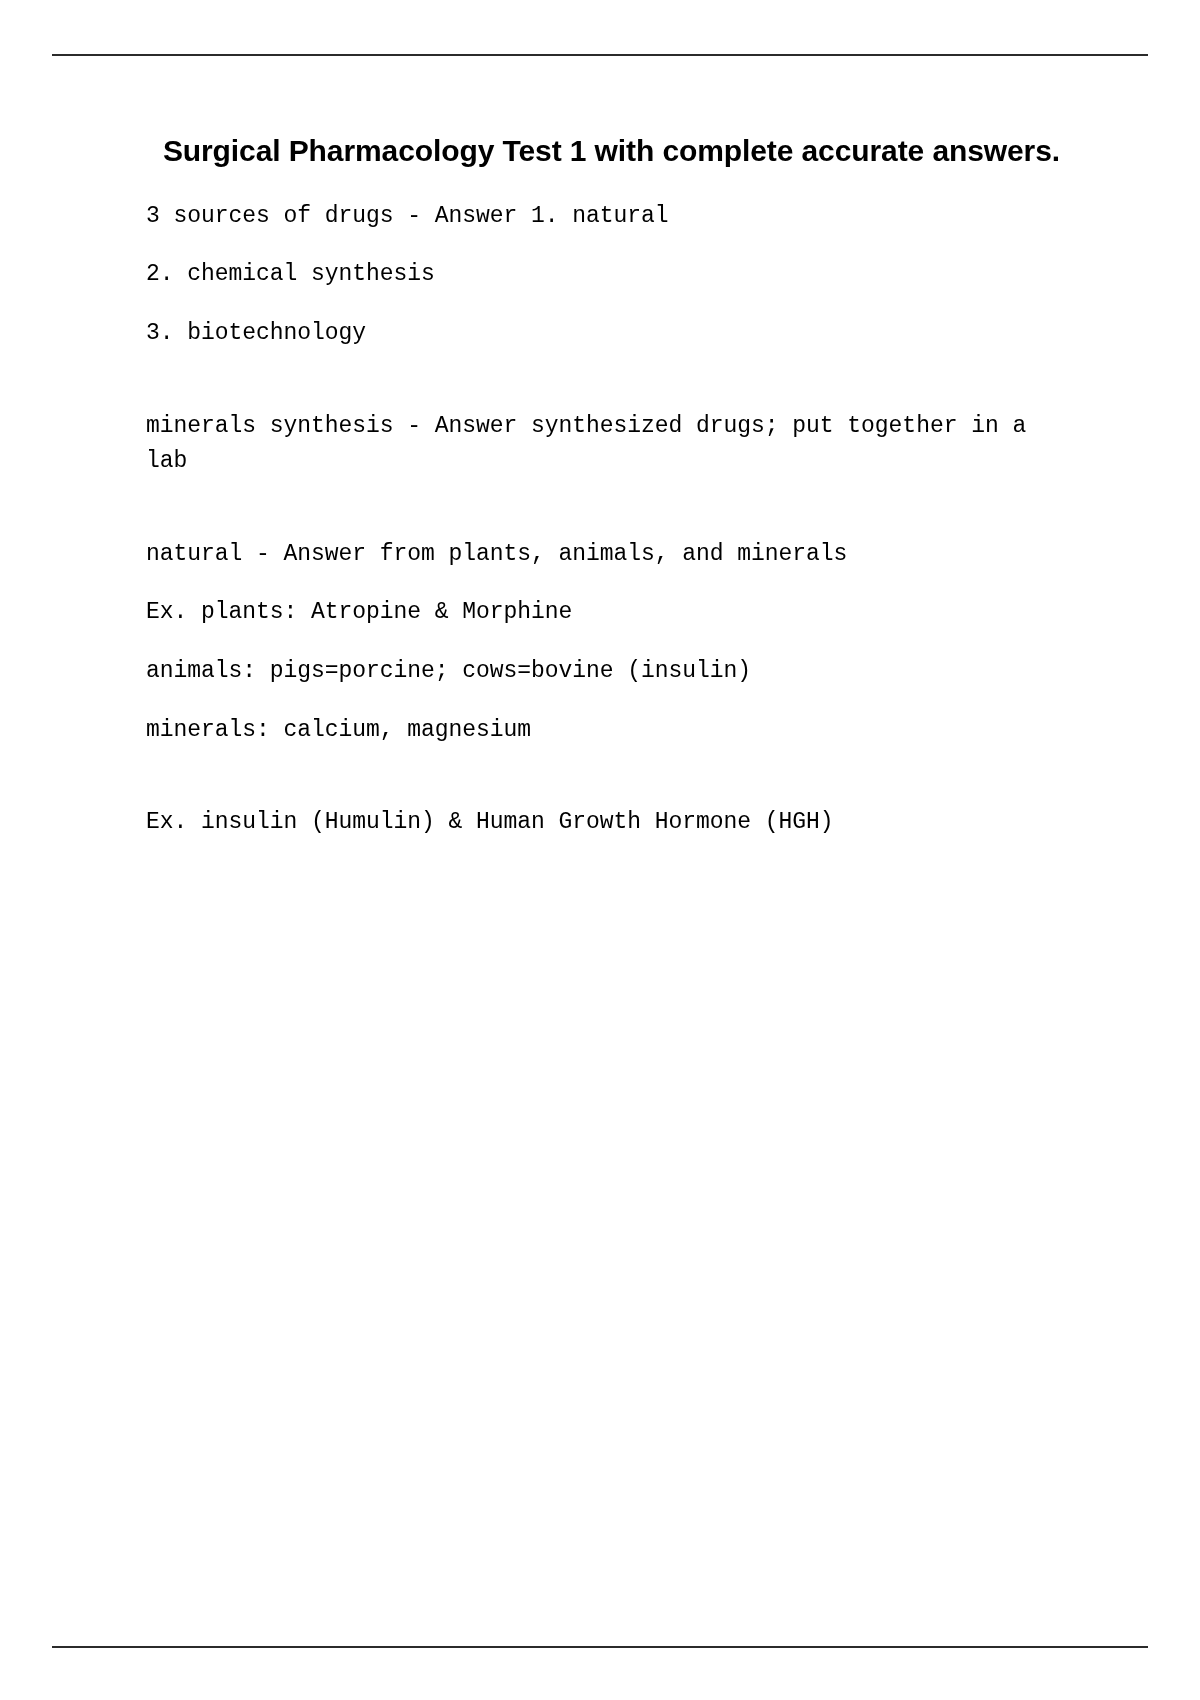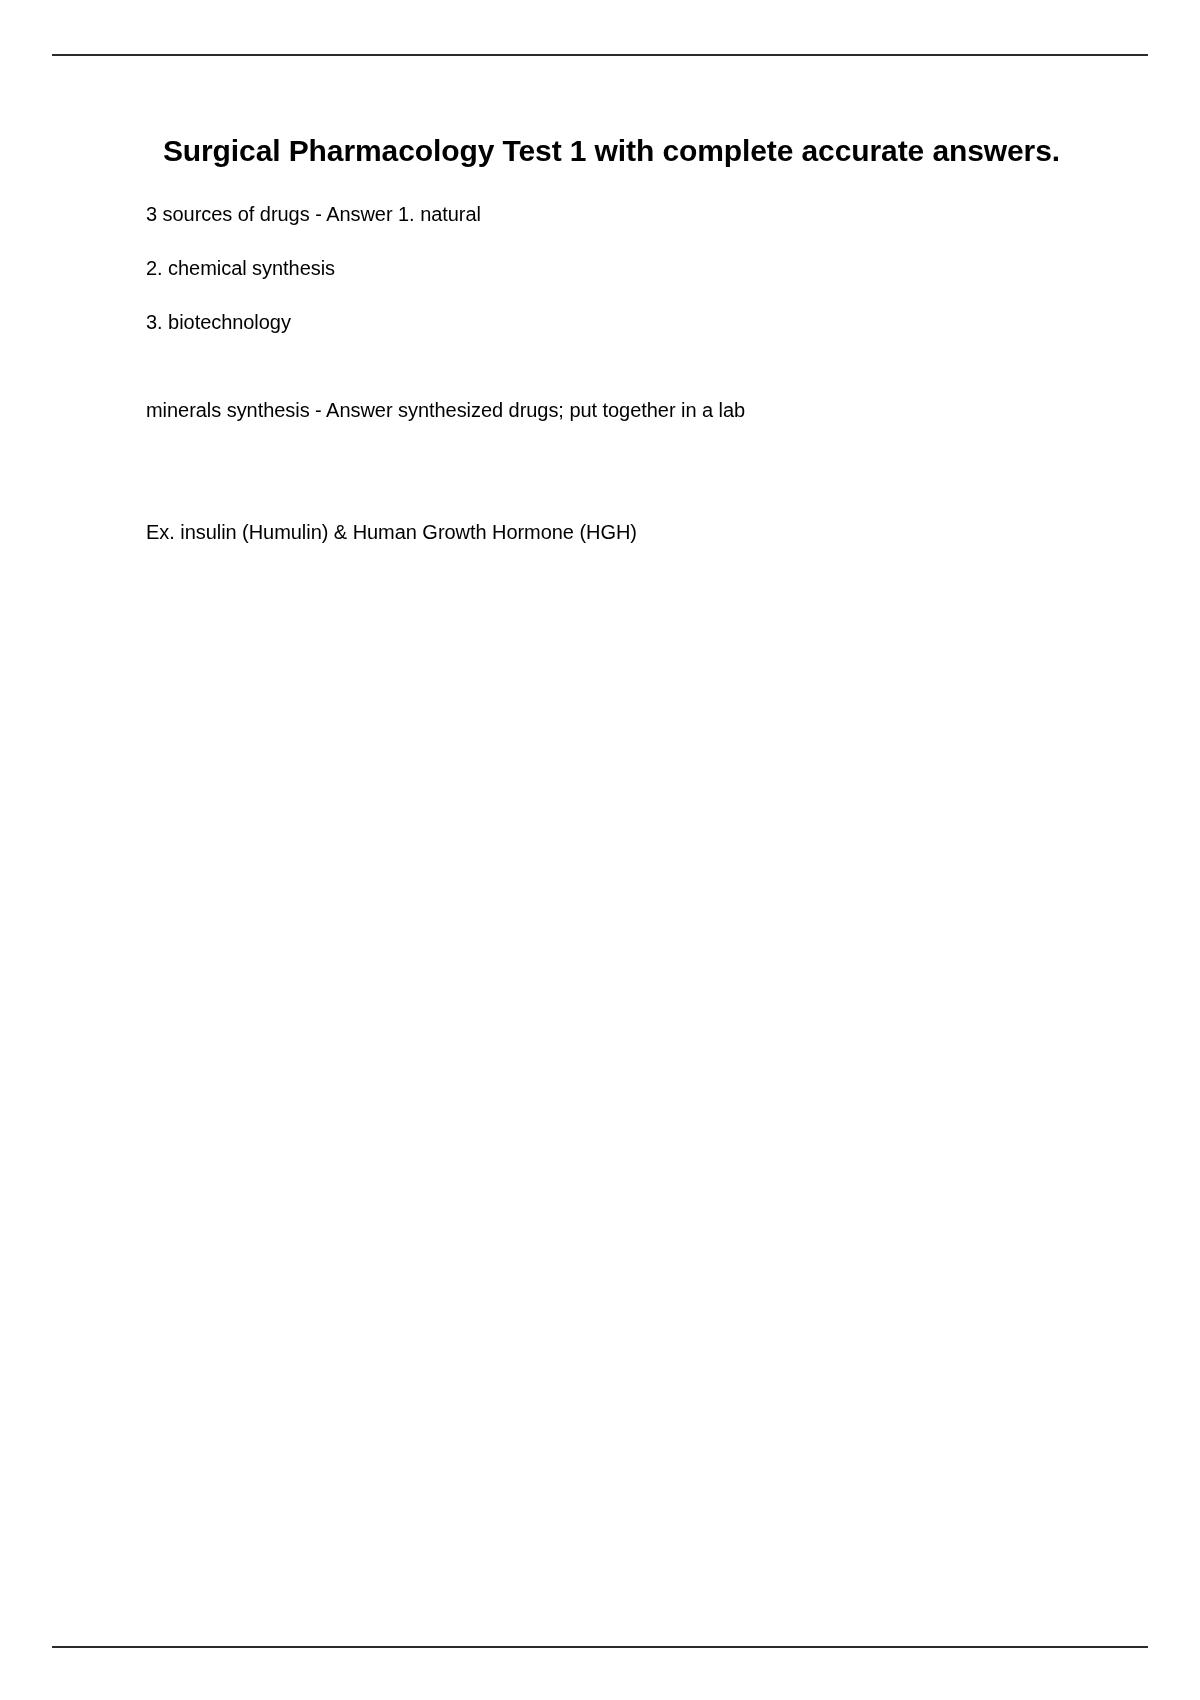--- a/index.html
+++ b/index.html
@@ -44,24 +44,25 @@
     font-size: 30px;
     font-weight: bold;
     line-height: 1.42;
     text-align: right;
     margin: 0 0 26px 0;
     letter-spacing: -0.1px;
     padding: 0 16px;
   }
 
   .para {
-    font-size: 20px;
+    font-size: 23px;
     line-height: 1.55;
     margin: 0 0 23px 0;
     letter-spacing: -0.05px;
+    font-family: Liberation Mono, monospace;
   }
   .gap {
     height: 34px;
   }
   .block {
     margin-bottom: 0;
   }
 </style>
 </head>
 <body>
@@ -81,20 +82,26 @@
     </div>
 
     <div class="gap"></div>
 
     <div class="block">
       <p class="para">minerals synthesis - Answer synthesized drugs; put together in a lab</p>
     </div>
 
     <div class="gap"></div>
 
+    <div class="block">
+      <p class="para">natural - Answer from plants, animals, and minerals</p>
+      <p class="para">Ex. plants: Atropine &amp; Morphine</p>
+      <p class="para">animals: pigs=porcine; cows=bovine (insulin)</p>
+      <p class="para">minerals: calcium, magnesium</p>
+    </div>
 
     <div class="gap"></div>
 
     <div class="block">
       <p class="para">Ex. insulin (Humulin) &amp; Human Growth Hormone (HGH)</p>
     </div>
 
     <div class="gap"></div>
 
 

